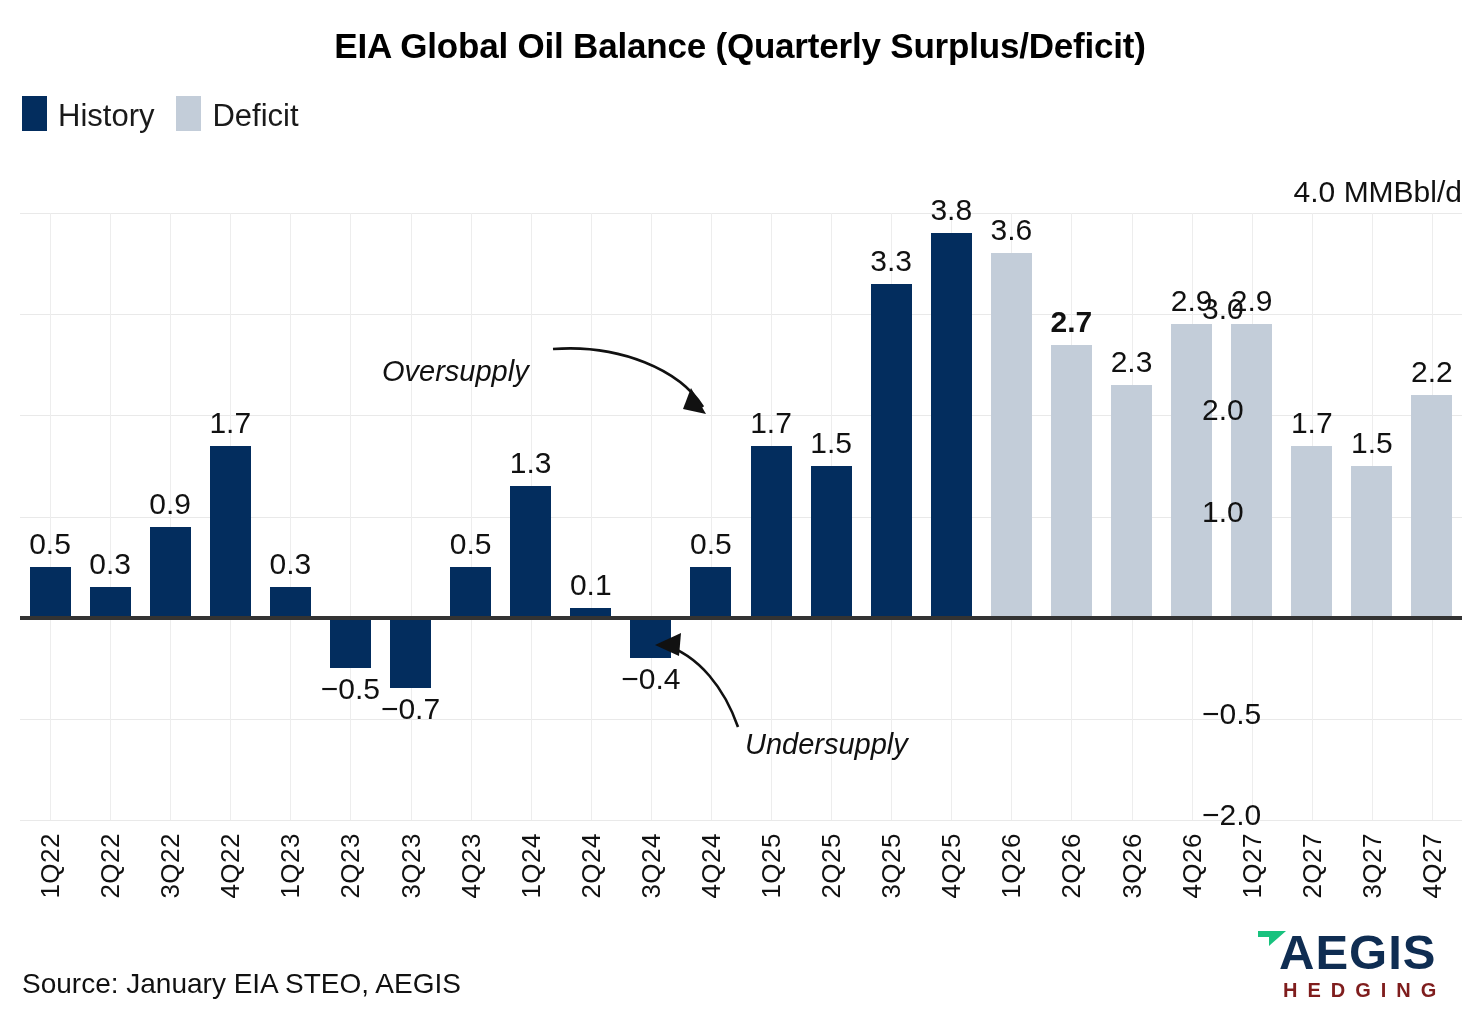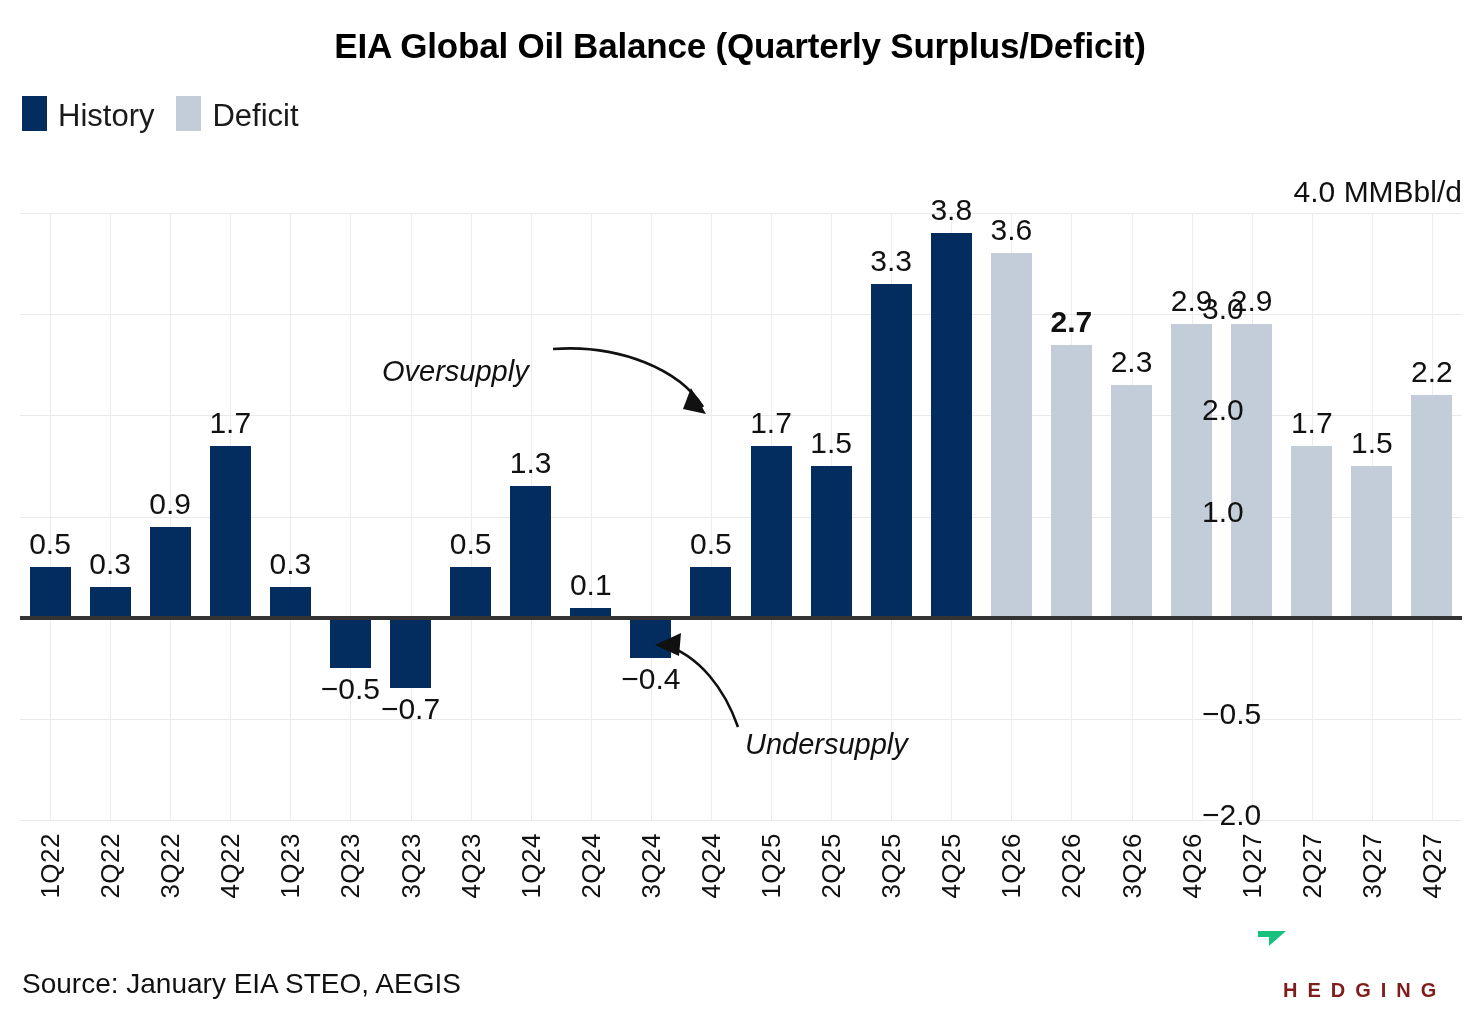--- a/index.html
+++ b/index.html
@@ -352,14 +352,15 @@
   <path d="M 738 727 C 725 690, 700 655, 662 644" fill="none" stroke="#111111" stroke-width="2.6"></path>
   <path d="M 681 633 L 655 645 L 679 656" fill="#111111"></path>
 </svg>
 
 <div id="source-note">Source: January EIA STEO, AEGIS</div>
 
 <div id="logo">
   <svg id="logo-mark" viewBox="0 0 30 28">
     <path d="M1 1 L29 1 L12 16 L12 7 L1 7 Z" fill="#18C27E"></path>
   </svg>
+  <div id="logo-wordmark">AEGIS</div>
   <div id="logo-sub">HEDGING</div>
 </div>
 
 </body></html>

